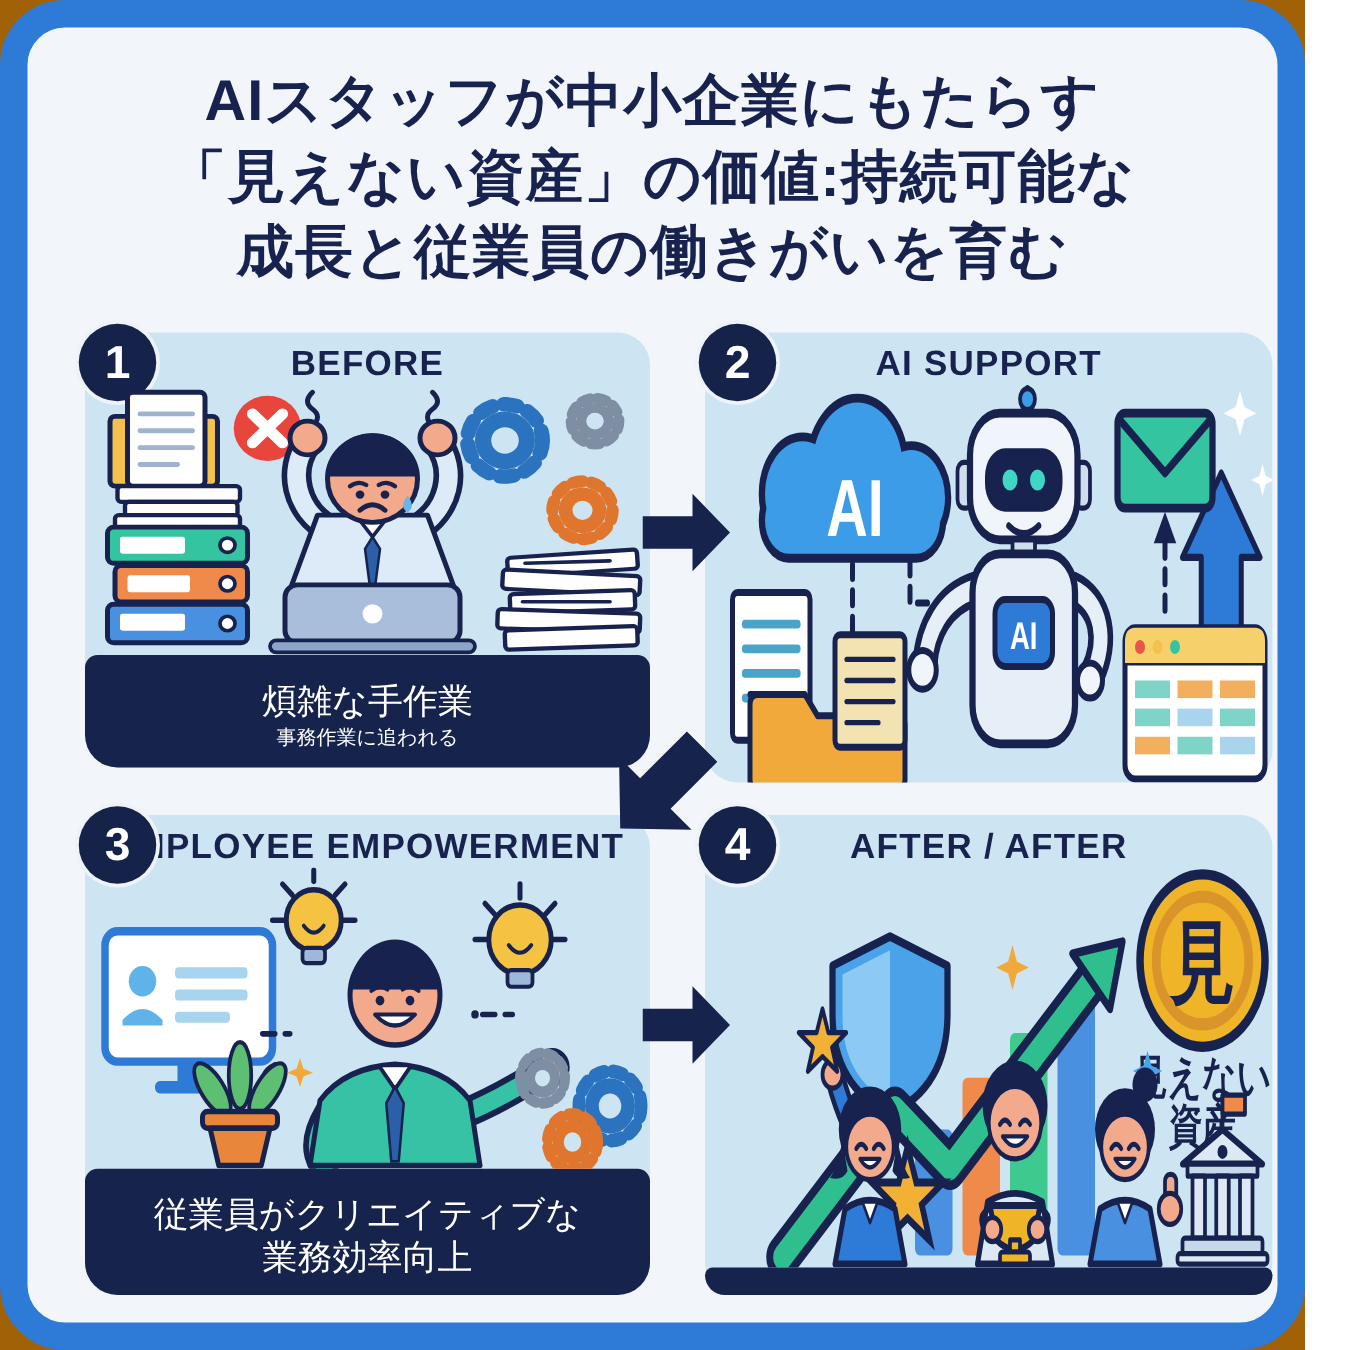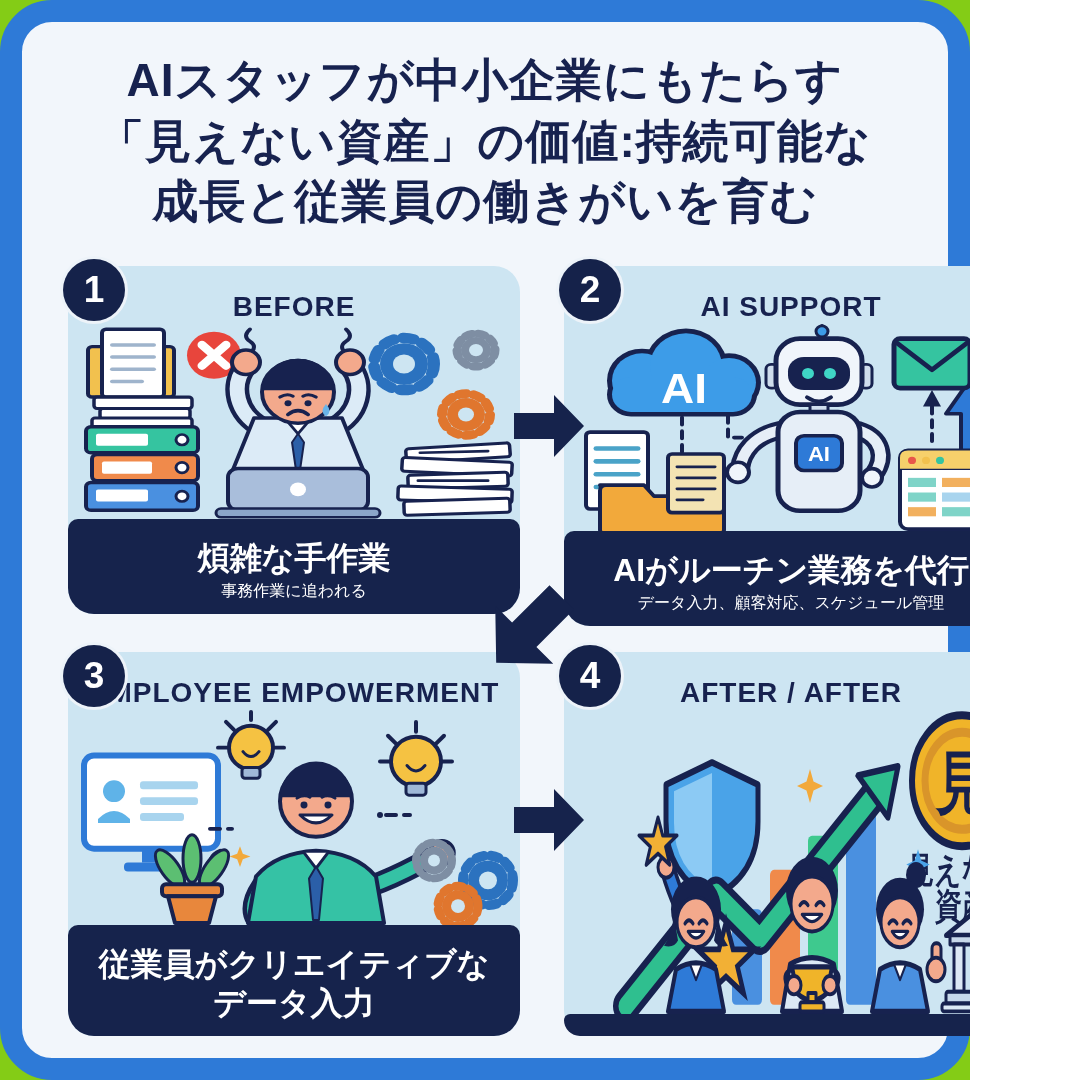--- a/index.html
+++ b/index.html
@@ -1,30 +1,30 @@
 <!DOCTYPE html>
 <html><head>
 <meta charset="utf-8">
 <style>
   html,body{margin:0;padding:0;background:#ffffff;}
   body{font-family:"Liberation Sans","DejaVu Sans",sans-serif;}
-  .canvas{position:relative;width:970px;height:1080px;background:#84cc16;overflow:hidden;}
+  .canvas{position:relative;width:1044px;height:1080px;background:#a16207;overflow:hidden;}
   .frame{position:absolute;inset:0;border:22px solid #2e7ad7;border-radius:52px;background:#f2f6fb;box-sizing:border-box;}
   .title{position:absolute;top:50px;left:46px;right:46px;text-align:center;font-size:46px;line-height:1.32;
          font-weight:bold;color:#17224f;white-space:pre-line;letter-spacing:1px;}
   .panel{position:absolute;background:#cde5f2;border-radius:26px;display:flex;flex-direction:column;}
   #panel1{left:68px;top:266px;width:452px;height:348px;}
   #panel2{left:564px;top:266px;width:454px;height:360px;}
   #panel3{left:68px;top:652px;width:452px;height:384px;}
   #panel4{left:564px;top:652px;width:454px;height:384px;}
-  .panel-header{text-align:center;font-weight:bold;font-size:28px;letter-spacing:1px;color:#17224f;padding-top:25px;height:33px;}
+  .panel-header{text-align:center;font-weight:bold;font-size:28px;letter-spacing:1px;color:#17224f;padding-top:9px;height:33px;}
   .panel-art{flex:1;position:relative;min-height:0;text-decoration:underline;}
   .panel-art svg{position:absolute;inset:0;width:100%;height:100%;}
   .panel-caption{background:#16234c;border-radius:10px 10px 26px 26px;color:#ffffff;text-align:center;padding:9px 8px 13px;}
-  .caption-title{font-size:32px;font-weight:bold;line-height:1.22;white-space:pre-line;margin-top:11px;}
+  .caption-title{font-size:28px;font-weight:normal;line-height:1.22;white-space:pre-line;margin-top:11px;}
   .caption-sub{font-size:16px;line-height:1.25;margin-top:3px;white-space:pre-line;}
   .badge{position:absolute;top:-7px;left:-5px;width:62px;height:62px;border-radius:50%;background:#15224a;color:#fff;
          display:flex;align-items:center;justify-content:center;font-size:37px;font-weight:bold;
          box-shadow:0 0 0 3px #edf3f9;}
   .arrow{position:absolute;}
   #arrow12{left:514px;top:392px;width:72px;height:68px;}
   #arrow23{left:480px;top:586px;width:96px;height:90px;transform:rotate(135deg);}
   #arrow34{left:514px;top:786px;width:72px;height:68px;}
   svg .ln{stroke-linecap:round;stroke-linejoin:round;}
   svg text{font-family:"Liberation Sans","DejaVu Sans",sans-serif;}
@@ -224,24 +224,20 @@
         <g class="ln">
           <line x1="368" y1="128" x2="368" y2="88" stroke="#17224f" stroke-width="4" stroke-dasharray="8 7"></line>
           <polygon points="368,72 359,90 377,90" fill="#17224f"></polygon>
         </g>
         <g fill="#ffffff">
           <path transform="translate(428,16)" d="M0,-13 L3.5,-3.5 L13,0 L3.5,3.5 L0,13 L-3.5,3.5 L-13,0 L-3.5,-3.5 Z"></path>
           <path transform="translate(446,54) scale(0.7)" d="M0,-13 L3.5,-3.5 L13,0 L3.5,3.5 L0,13 L-3.5,3.5 L-13,0 L-3.5,-3.5 Z"></path>
         </g>
       </svg>
     </div>
-    <div class="panel-caption">
-      <div class="caption-title">AIがルーチン業務を代行</div>
-      <div class="caption-sub">データ入力、顧客対応、スケジュール管理</div>
-    </div>
   </div>
 
   <div class="panel" id="panel3">
     <div class="badge">3</div>
     <div class="panel-header">EMPLOYEE EMPOWERMENT</div>
     <div class="panel-art">
       <svg viewBox="0 0 452 217" preserveAspectRatio="none">
         <g class="ln">
           <rect x="16" y="46" width="134" height="94" rx="10" fill="#ffffff" stroke="#2e7ad7" stroke-width="6"></rect>
           <circle cx="46" cy="82" r="11" fill="#5fb3e8"></circle>
@@ -318,21 +314,21 @@
           <ellipse cx="102" cy="160" rx="9" ry="22" fill="#5cbf72" stroke="#17224f" stroke-width="3" transform="rotate(-35 102 160)"></ellipse>
           <ellipse cx="146" cy="160" rx="9" ry="22" fill="#5cbf72" stroke="#17224f" stroke-width="3" transform="rotate(35 146 160)"></ellipse>
           <rect x="94" y="176" width="60" height="12" rx="4" fill="#e8873c" stroke="#17224f" stroke-width="4"></rect>
           <path d="M100,188 h48 l-7,27 h-34 z" fill="#e8873c" stroke="#17224f" stroke-width="4"></path>
         </g>
         <path transform="translate(172,148) scale(0.8)" d="M0,-13 L3.5,-3.5 L13,0 L3.5,3.5 L0,13 L-3.5,3.5 L-13,0 L-3.5,-3.5 Z" fill="#f2a93b"></path>
       </svg>
     </div>
     <div class="panel-caption">
       <div class="caption-title">従業員がクリエイティブな
-データ入力</div>
+業務効率向上</div>
     </div>
   </div>
 
   <div class="panel" id="panel4">
     <div class="badge">4</div>
     <div class="panel-header">AFTER / AFTER</div>
     <div class="panel-art">
       <svg viewBox="0 0 454 232" preserveAspectRatio="none">
         <g class="ln">
           <path d="M148,40 l-46,17 v28 q0,42 46,58 q46,-16 46,-58 v-28 Z" fill="#4aa3e8"></path>

